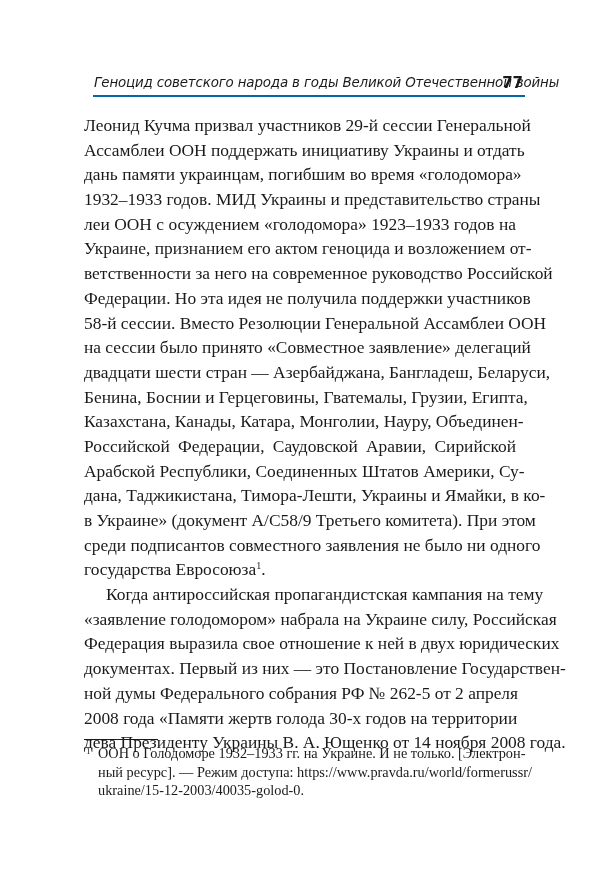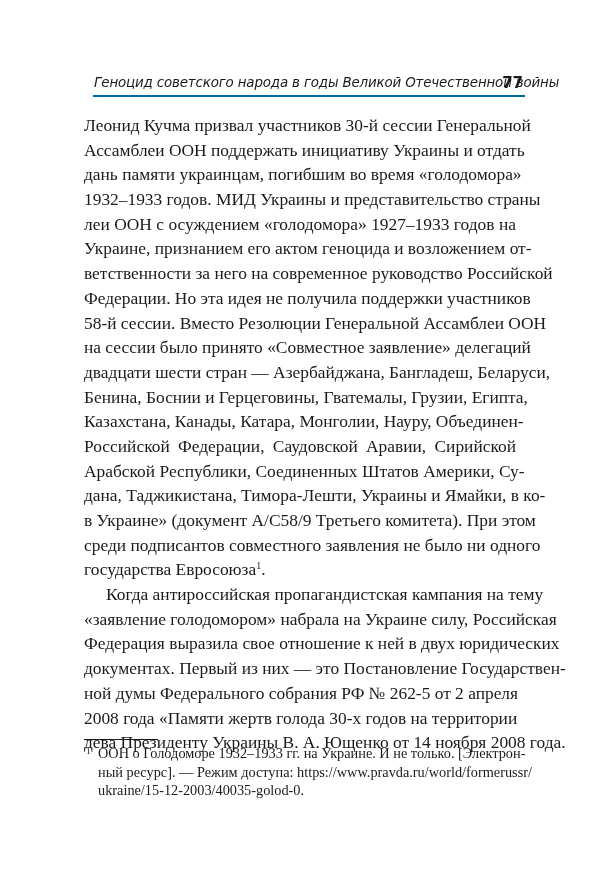--- a/index.html
+++ b/index.html
@@ -33,25 +33,25 @@
 </head>
 <body>
 
 <div class="header">
   <span class="title">Геноцид советского народа в годы Великой Отечественной войны</span>
   <span class="pagenum">77</span>
 </div>
 
 <div class="body">
   <div>
-    <span class="line">Леонид Кучма призвал участников 30-й сессии Генеральной</span>
+    <span class="line">Леонид Кучма призвал участников 29-й сессии Генеральной</span>
     <span class="line">Ассамблеи ООН поддержать инициативу Украины и отдать</span>
     <span class="line">дань памяти украинцам, погибшим во время «голодомора»</span>
     <span class="line">1932–1933 годов. МИД Украины и представительство страны</span>
-    <span class="line">леи ООН с осуждением «голодомора» 1927–1933 годов на</span>
+    <span class="line">леи ООН с осуждением «голодомора» 1923–1933 годов на</span>
     <span class="line">Украине, признанием его актом геноцида и возложением от-</span>
     <span class="line">ветственности за него на современное руководство Российской</span>
     <span class="line">Федерации. Но эта идея не получила поддержки участников</span>
     <span class="line">58-й сессии. Вместо Резолюции Генеральной Ассамблеи ООН</span>
     <span class="line">на сессии было принято «Совместное заявление» делегаций</span>
     <span class="line">двадцати шести стран — Азербайджана, Бангладеш, Беларуси,</span>
     <span class="line">Бенина, Боснии и Герцеговины, Гватемалы, Грузии, Египта,</span>
     <span class="line">Казахстана, Канады, Катара, Монголии, Науру, Объединен-</span>
     <span class="line">Российской Федерации, Саудовской Аравии, Сирийской</span>
     <span class="line">Арабской Республики, Соединенных Штатов Америки, Су-</span>

